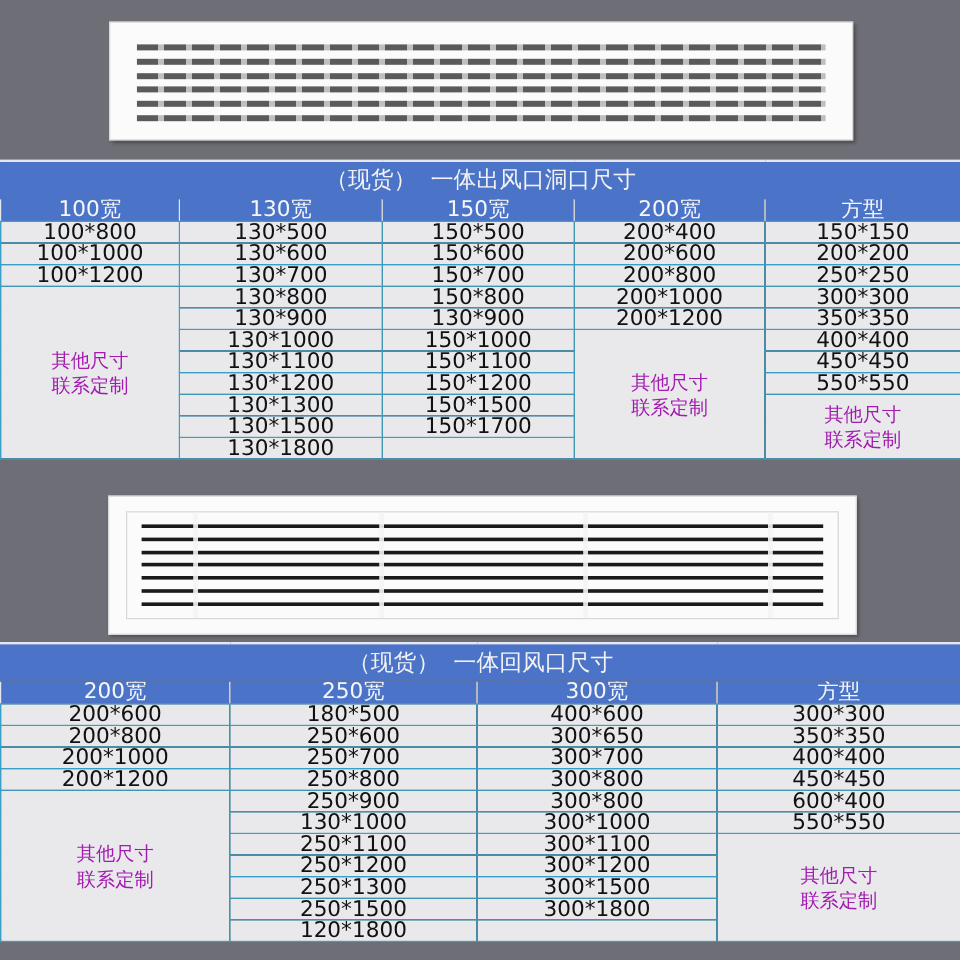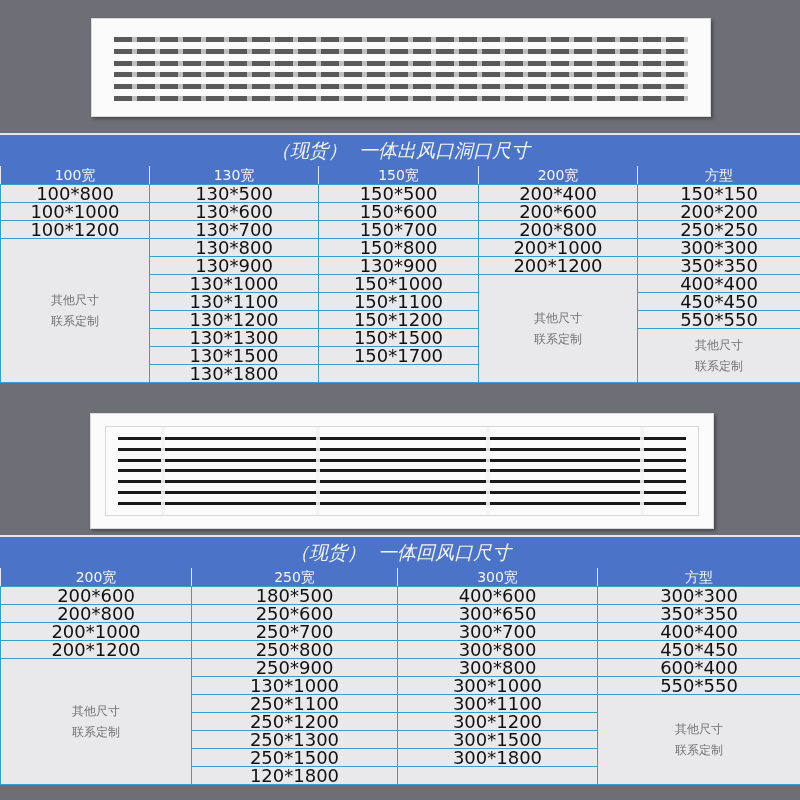--- a/index.html
+++ b/index.html
@@ -10,24 +10,24 @@
   .grille-row{position:absolute;left:0;height:5px;width:100%;
     background:repeating-linear-gradient(90deg,#5a5a5a 0 18px,#bfbfbf 18px 23px);}
   .vent-bot{left:90px;top:413px;width:622px;height:114px;}
   .grille-bot-frame{position:absolute;left:14px;top:12px;width:592px;height:88px;border:1px solid #d8d8d8;}
   .slat{position:absolute;left:12px;width:568px;height:3px;background:#1a1a1a;}
   .slat-gap{position:absolute;width:6px;height:3px;background:#f4f4f4;}
 
   table.sz{position:absolute;left:0;width:800px;border-collapse:collapse;table-layout:fixed;}
   table.sz td{border:1px solid #37a0c4;background:#e9e9ec;color:#111;text-align:center;padding:0;
     font-family:"DejaVu Sans","Liberation Sans",sans-serif;font-size:18px;line-height:17px;height:17px;overflow:hidden;white-space:nowrap;}
-  table.sz td.title{background:#4b74c9;color:#f2f2f2;font-size:19px;height:30px;line-height:30px;border-color:#4b74c9;border-top:2px solid #e6e6f0;font-style:italic;}
+  table.sz td.title{background:#4b74c9;color:#f2f2f2;font-size:19px;height:30px;line-height:30px;border-color:#4b74c9;border-top:2px solid #e6e6f0;}
   table.sz td.title span{margin:0 6px;}
-  table.sz td.hdr{background:#4b74c9;color:#f6f6f6;font-size:14px;height:18px;line-height:18px;border-left:1px solid #e6e6f0;border-right:1px solid #e6e6f0;border-top:1px solid #4b74c9;}
-  table.sz td.note{font-size:12px;line-height:21px;color:#737373;white-space:normal;}
+  table.sz td.hdr{background:#4b74c9;color:#f6f6f6;font-size:18px;height:18px;line-height:18px;border-left:1px solid #e6e6f0;border-right:1px solid #e6e6f0;border-top:1px solid #4b74c9;}
+  table.sz td.note{font-size:16px;line-height:21px;color:#a21caf;white-space:normal;}
   .top-table{top:133px;}
   .bot-table{top:535px;}
 </style>
 </head>
 <body>
 
 <div class="vent vent-top">
   <div class="grille-top">
     <div class="grille-row" style="top:3px"></div>
     <div class="grille-row" style="top:15px"></div>

